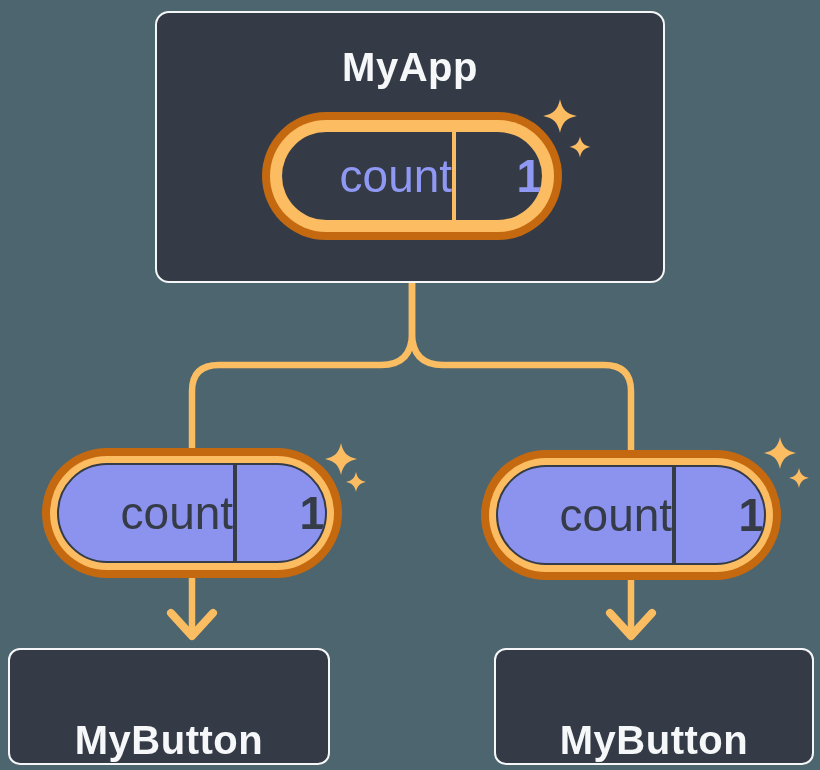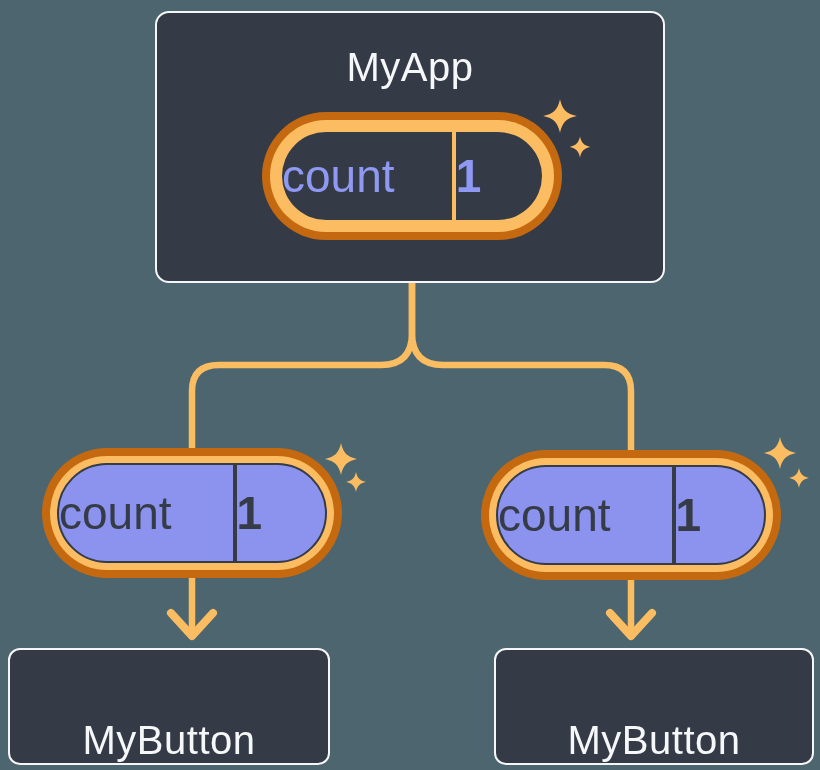--- a/index.html
+++ b/index.html
@@ -29,21 +29,21 @@
     background: #343B47;
     border: 2.5px solid #F5F6F8;
     display: flex;
     align-items: flex-end;
     justify-content: center;
     z-index: 2;
   }
   .node-label {
     color: #F6F7F9;
     font-size: 40px;
-    font-weight: 400;
+    font-weight: 700;
     letter-spacing: 0.5px;
   }
   #node-myapp {
     left: 155px; top: 11px;
     width: 510px; height: 272px;
     border-radius: 14px;
     align-items: flex-start;
   }
   #node-myapp .node-label {
     margin-top: 32px;
@@ -98,21 +98,21 @@
   }
   .pill-child .state-name  { color: #353B47; }
   .pill-child .state-value { color: #353B47; }
   .pill-child .pill-divider { background: #353B47; }
   #pill-child-left  { left: 42px;  top: 448px; }
   #pill-child-right { left: 481px; top: 450px; }
 
   .pill-cell {
     display: flex;
     align-items: center;
-    justify-content: flex-start;
+    justify-content: flex-end;
   }
   .pill-cell.name  { flex: 1.97; }
   .pill-cell.value { flex: 1; }
   .state-name {
     font-size: 46px;
     font-weight: 500;
   }
   .state-value {
     font-size: 46px;
     font-weight: 700;

